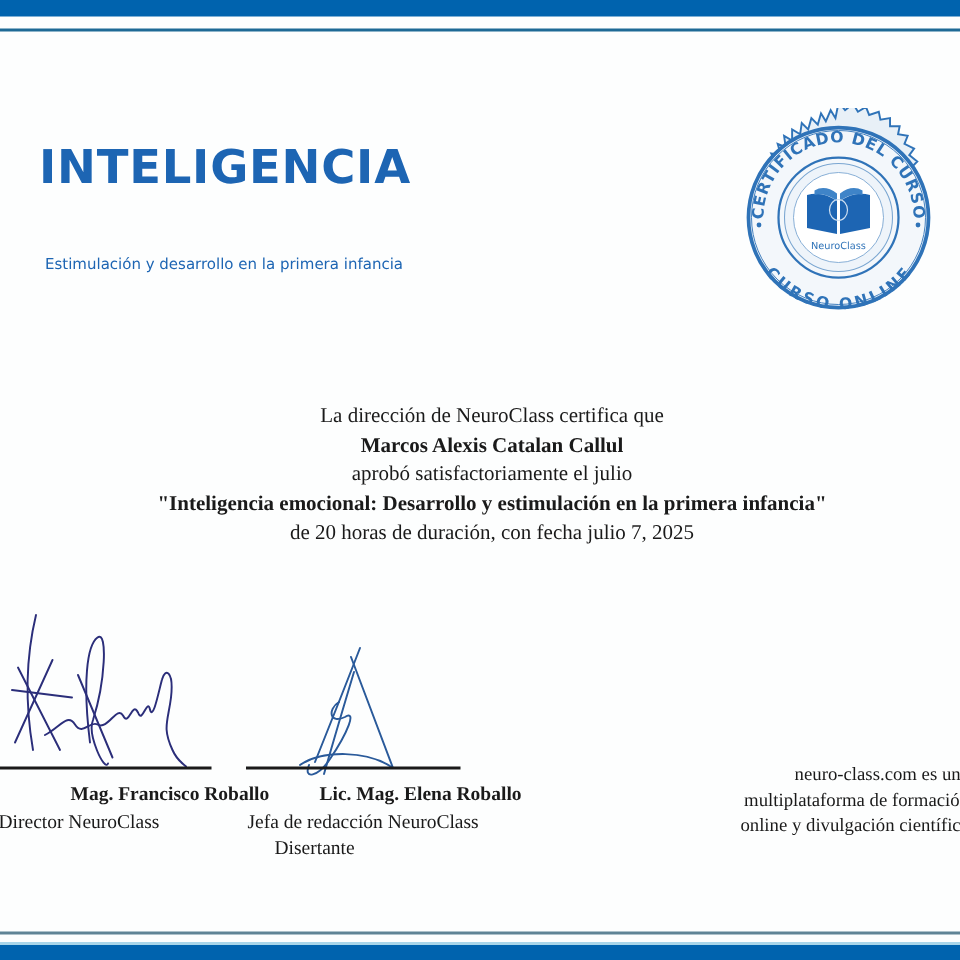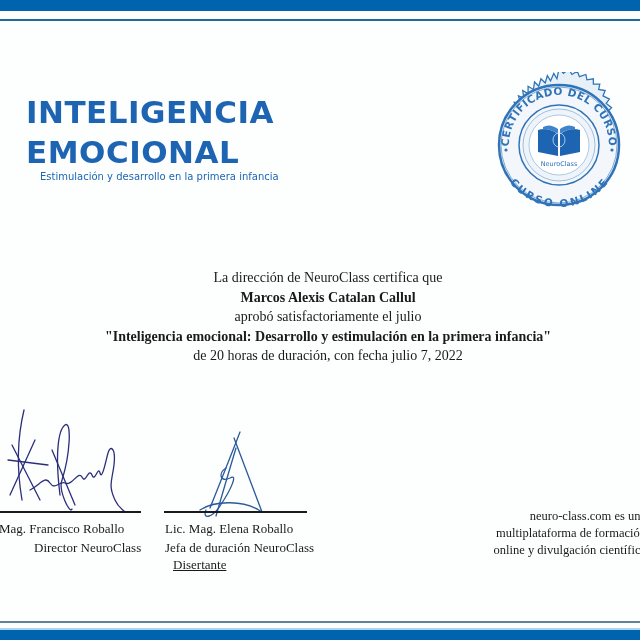--- a/index.html
+++ b/index.html
@@ -6,44 +6,43 @@
   body { width:640px; height:640px; position:relative; overflow:hidden; background:#fdfefe; font-family:"Liberation Serif", serif; color:#1a1a1a; }
   .band-top { position:absolute; left:0; top:0; width:640px; height:11px; background:#0063ae; }
   .line-top { position:absolute; left:0; top:19px; width:640px; height:2px; background:#1f6a96; }
   .line-bottom { position:absolute; left:0; top:621px; width:640px; height:2px; background:#5f8496; }
   .band-bottom-light { position:absolute; left:0; top:628px; width:640px; height:2px; background:#a9d6ea; }
   .band-bottom { position:absolute; left:0; top:630px; width:640px; height:10px; background:#0063ae; }
 
   .title { position:absolute; left:26px; top:92px; font-family:"DejaVu Sans", sans-serif; font-weight:bold; color:#1d65b3; line-height:40px; }
   .title .l1 { font-size:31px; letter-spacing:0.5px; display:block; }
   .title .l2 { font-size:31px; letter-spacing:0.5px; display:block; margin-left:0px; }
-  .subtitle { position:absolute; left:40px; top:171px; font-family:"DejaVu Sans", sans-serif; font-size:10px; color:#1d65b3;text-align:right; }
+  .subtitle { position:absolute; left:30px; top:171px; font-family:"DejaVu Sans", sans-serif; font-size:10px; color:#1d65b3;text-align:right; }
 
   .seal { position:absolute; left:486px; top:72px; width:146px; height:146px; }
 
   .body-text { position:absolute; left:0; top:268px; width:640px; text-align:center; font-size:14px; line-height:19.5px; }
   .body-text div { white-space:nowrap;margin-left:16px; }
   .b { font-weight:bold;text-align:center; }
 
   .sig { position:absolute; }
   .sig-line { position:absolute; height:2px; background:#1a1a1a; }
-  .sig-name { position:absolute; font-weight:normal; font-size:13px; white-space:nowrap; }
+  .sig-name { position:absolute; font-weight:bold; font-size:13px; white-space:nowrap;margin-left:48px; }
   .sig-role { position:absolute; font-size:13px; white-space:nowrap; line-height:17px; }
 
   .right-note { position:absolute; right:-6px; top:508px; text-align:right; font-size:12.5px; line-height:17px; white-space:nowrap; }
 </style>
 </head>
 <body>
 
 <div class="band-top"></div>
 <div class="line-top"></div>
 
 <div class="title">
   <span class="l1">INTELIGENCIA</span>
-  <span class="l2">EMOCIONAL</span>
 </div>
 <div class="subtitle">Estimulación y desarrollo en la primera infancia</div>
 
 <svg class="seal" viewBox="0 0 146 146">
   <defs>
     <path id="arcTop" d="M 23 73 A 50 50 0 0 1 123 73"></path>
     <path id="arcBot" d="M 19 73 A 54 54 0 0 0 127 73"></path>
   </defs>
   <g>
     <polygon fill="#e8f0f7" stroke="#2f73b8" stroke-width="1.2" points="73,1 77,6 82,2 85,7 90,4 92,9 98,7 99,12 105,11 105,16 111,16 110,21 116,22 114,27 120,30 117,34 122,38 118,42 123,47 118,50 122,55 117,58 120,64 115,66 117,72 112,73 117,80 112,80 115,87 110,86 112,93 107,91 108,98 103,96 103,103 98,100 97,107 93,103 91,110 87,106 84,112 81,107 77,113 75,108 73,114 69,108 66,113 63,107 59,112 57,106 53,110 52,104 47,107 47,101 42,103 43,97 37,98 39,92 33,92 36,86 30,85 34,80 28,78 32,73 27,70 31,66 26,62 31,59 26,54 31,52 27,46 32,45 29,39 34,39 31,33 37,34 35,27 40,29 39,22 44,25 44,18 49,21 50,14 54,18 56,11 60,15 62,8 65,13 68,6 71,11" transform="translate(-5,-5) scale(1.07)"></polygon>
@@ -69,51 +68,51 @@
     <ellipse cx="73" cy="68" rx="6" ry="7" fill="none" stroke="#cfe0f1" stroke-width="0.8"></ellipse>
   </g>
   <text x="73" y="94" text-anchor="middle" font-family="DejaVu Sans, sans-serif" font-size="6.5" fill="#2f73b8">NeuroClass</text>
 </svg>
 
 <div class="body-text">
   <div>La dirección de NeuroClass certifica que</div>
   <div class="b">Marcos Alexis Catalan Callul</div>
   <div>aprobó satisfactoriamente el julio</div>
   <div class="b">"Inteligencia emocional: Desarrollo y estimulación en la primera infancia"</div>
-  <div>de 20 horas de duración, con fecha julio 7, 2022</div>
+  <div>de 20 horas de duración, con fecha julio 7, 2025</div>
 </div>
 
 <svg class="sig" style="left:0;top:405px;" width="145" height="110" viewBox="0 0 145 110">
   <g fill="none" stroke="#2b2e7a" stroke-width="1.3" stroke-linecap="round">
     <path d="M24 5 C18 30 16 60 22 95"></path>
     <path d="M12 40 L40 95"></path>
     <path d="M35 35 L10 90"></path>
     <path d="M8 55 L48 60"></path>
     <path d="M60 90 C55 50 58 25 65 20 C72 15 70 50 62 75 C58 85 70 110 72 104"></path>
     <path d="M30 85 C40 80 45 70 50 78 C55 86 60 75 65 78 C72 82 78 65 82 72 C86 80 88 62 92 70 C95 78 98 60 100 68 C102 76 106 55 108 48 C110 40 116 42 114 60 C112 76 108 80 115 95 C118 102 122 104 124 106"></path>
     <path d="M52 45 L75 100"></path>
   </g>
 </svg>
 <div class="sig-line" style="left:0;top:511px;width:141px;"></div>
 <div class="sig-name" style="left:-1px;top:521px;">Mag. Francisco Roballo</div>
-<div class="sig-role" style="left:-1px;top:539px;padding-left:35px;">Director NeuroClass</div>
+<div class="sig-role" style="left:-1px;top:539px;">Director NeuroClass</div>
 
 <svg class="sig" style="left:190px;top:428px;" width="90" height="95" viewBox="0 0 90 95">
   <g fill="none" stroke="#2a5a9a" stroke-width="1.3" stroke-linecap="round">
     <path d="M50 4 C40 30 28 60 20 80"></path>
     <path d="M44 10 L72 84"></path>
     <path d="M10 82 C25 72 55 72 72 84"></path>
     <path d="M36 40 C28 45 30 55 40 50 C48 45 42 60 30 78 C22 90 12 92 16 82"></path>
     <path d="M46 20 C40 40 34 60 26 88"></path>
   </g>
 </svg>
 <div class="sig-line" style="left:164px;top:511px;width:143px;"></div>
 <div class="sig-name" style="left:165px;top:521px;">Lic. Mag. Elena Roballo</div>
-<div class="sig-role" style="left:165px;top:539px;">Jefa de duración NeuroClass</div>
-<div class="sig-role" style="left:173px;top:556px;text-decoration:underline;">Disertante</div>
+<div class="sig-role" style="left:165px;top:539px;">Jefa de redacción NeuroClass</div>
+<div class="sig-role" style="left:183px;top:556px;">Disertante</div>
 
 <div class="right-note">
   <div>neuro-class.com es una</div>
   <div>multiplataforma de formación</div>
   <div>online y divulgación científica</div>
 </div>
 
 <div class="line-bottom"></div>
 <div class="band-bottom-light"></div>
 <div class="band-bottom"></div>

